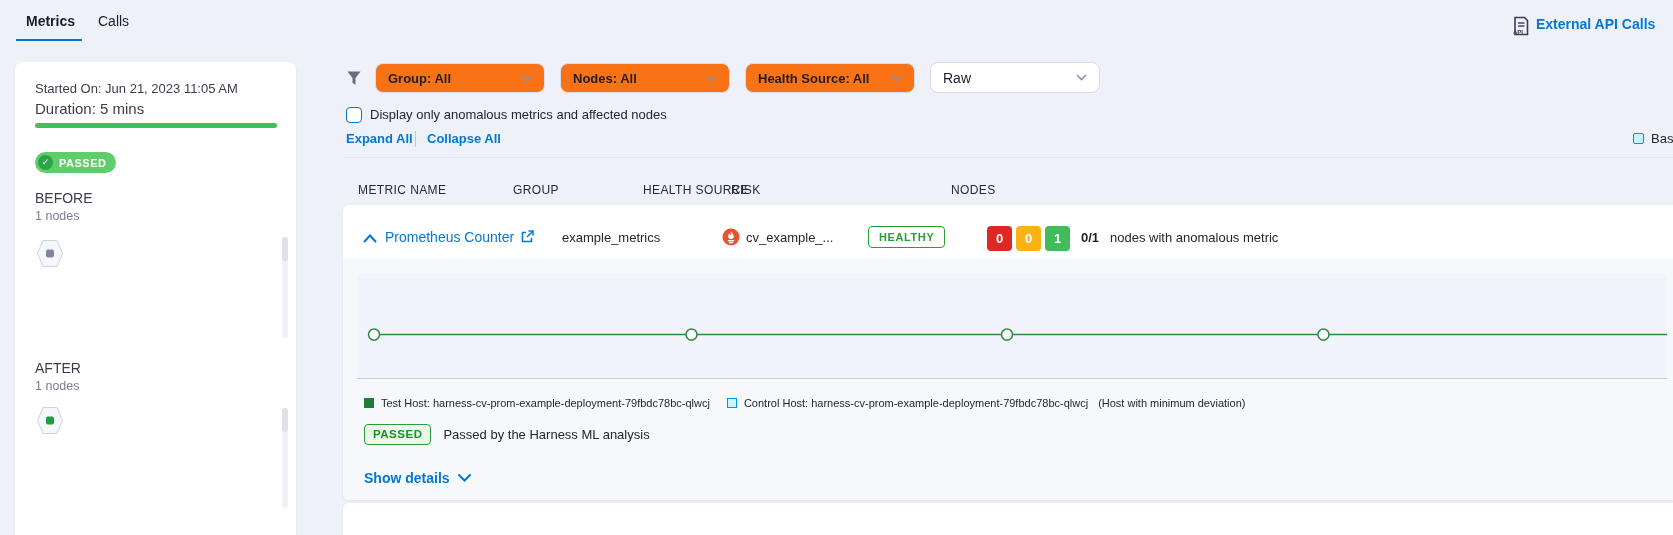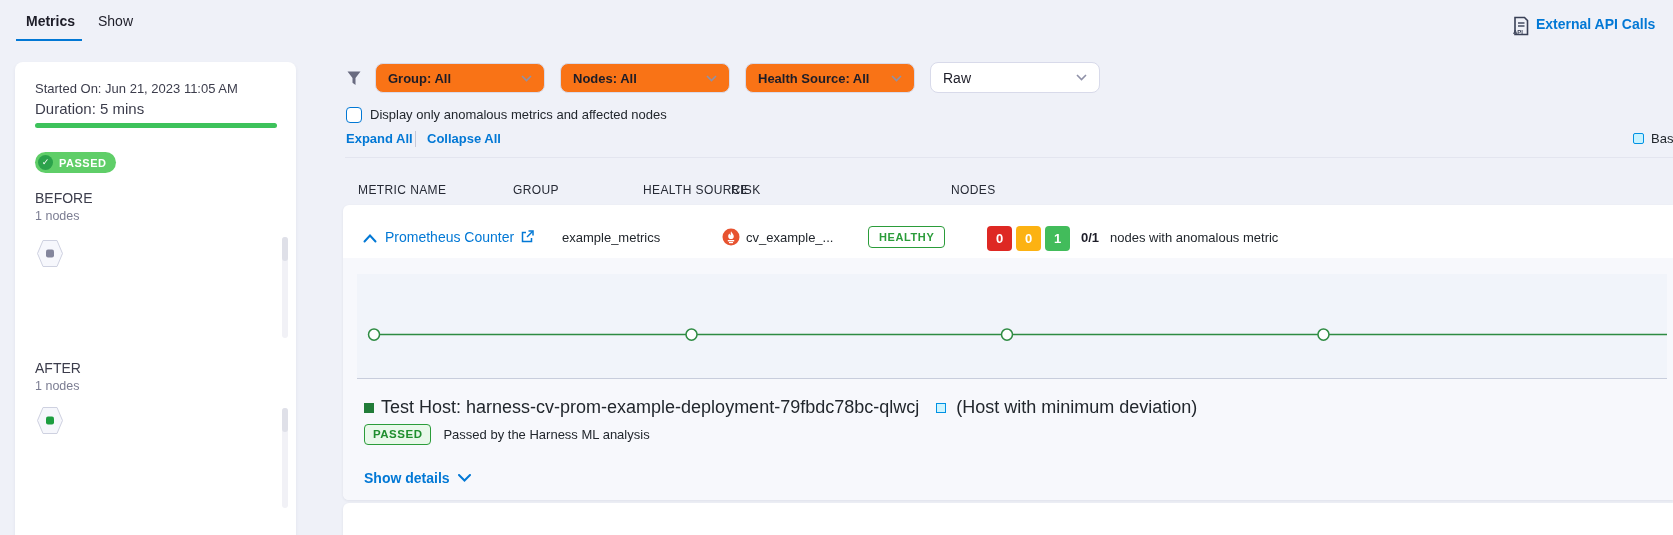--- a/index.html
+++ b/index.html
@@ -18,34 +18,34 @@
   .sq{width:25px;height:25px;border-radius:4px;color:#fff;font-size:13px;font-weight:700;
       text-align:center;line-height:25px;}
   .pill{display:flex;align-items:center;height:21px;border-radius:11px;background:#5fce68;padding:0 10px 0 3px;}
   .pill .ck{width:15px;height:15px;border-radius:50%;background:#2ba24b;color:#fff;font-size:9px;
             line-height:15px;text-align:center;font-weight:700;}
   .pill .lbl{color:#fff;font-size:11px;font-weight:700;letter-spacing:.5px;margin-left:6px;}
   .badge-outline{display:inline-block;height:20px;line-height:20px;border:1px solid #2b9c3a;border-radius:4px;
                  padding:0 10px;font-size:11px;font-weight:700;color:#2b9c3a;letter-spacing:.6px;background:#fff;}
   .badge-passed{height:19px;line-height:19px;border:1.5px solid #2b9c3a;border-radius:4px;background:#e9f8ea;
                 padding:0 8px;font-size:11.5px;font-weight:700;color:#1f8e2e;letter-spacing:.5px;}
-  .legend-row{display:flex;align-items:center;font-size:18px;color:#22272d;}
+  .legend-row{display:flex;align-items:center;font-size:11px;color:#22272d;}
   .swatch{width:10px;height:10px;flex:0 0 auto;}
   .track{background:#f1f1f6;border-radius:3px;}
   .thumb{background:#dfe0e8;border-radius:3px;width:100%;height:24px;}
   .nowrap{white-space:nowrap;}
 </style>
 </head>
 <body>
 
 <div>
 
   <div class="abs tab active" style="left:26px;top:13px;"><span>Metrics</span></div>
   <div class="abs" style="left:16px;top:39px;width:66px;height:2px;background:#0278d5;"></div>
-  <div class="abs tab" style="left:98px;top:13px;"><span>Show</span></div>
+  <div class="abs tab" style="left:98px;top:13px;"><span>Calls</span></div>
 
   <div class="abs" style="left:1512px;top:16px;display:flex;">
     <svg width="17" height="20" viewBox="0 0 17 20">
       <path d="M3 1.5 H12.5 L15.5 4.5 V18.5 H3 Z" fill="none" stroke="#394056" stroke-width="1.6"></path>
       <line x1="6" y1="7" x2="12.5" y2="7" stroke="#394056" stroke-width="1.4"></line>
       <line x1="6" y1="10" x2="12.5" y2="10" stroke="#394056" stroke-width="1.4"></line>
       <text x="1" y="18" font-size="6" font-weight="bold" fill="#394056">API</text>
     </svg>
     <span class="link" style="font-size:14px;font-weight:700;margin-left:7px;">External API Calls</span>
   </div>
@@ -162,20 +162,21 @@
             <circle cx="334" cy="60" r="5.5" fill="#fdfdfe" stroke="#2e8b42" stroke-width="1.5"></circle>
             <circle cx="649" cy="60" r="5.5" fill="#fdfdfe" stroke="#2e8b42" stroke-width="1.5"></circle>
             <circle cx="965" cy="60" r="5.5" fill="#fdfdfe" stroke="#2e8b42" stroke-width="1.5"></circle>
           </svg>
       </div>
 
       <div class="abs legend-row nowrap" style="left:21px;top:139px;">
         <span class="swatch" style="background:#217c38;"></span>
         <span style="margin-left:7px;">Test Host: harness-cv-prom-example-deployment-79fbdc78bc-qlwcj</span>
         <span class="swatch" style="margin-left:17px;background:#cdf4fe;border:1.5px solid #0092e4;box-sizing:border-box;"></span>
+        <span style="margin-left:7px;">Control Host: harness-cv-prom-example-deployment-79fbdc78bc-qlwcj</span>
         <span style="margin-left:10px;">(Host with minimum deviation)</span>
       </div>
 
       <div class="abs" style="left:21px;top:166px;display:flex;align-items:center;">
         <span class="badge-passed">PASSED</span>
         <span class="nowrap" style="margin-left:12px;font-size:13px;">Passed by the Harness ML analysis</span>
       </div>
 
       <div class="abs link" style="left:21px;top:212px;display:flex;align-items:center;font-size:14px;font-weight:600;">
         <span>Show details</span>

